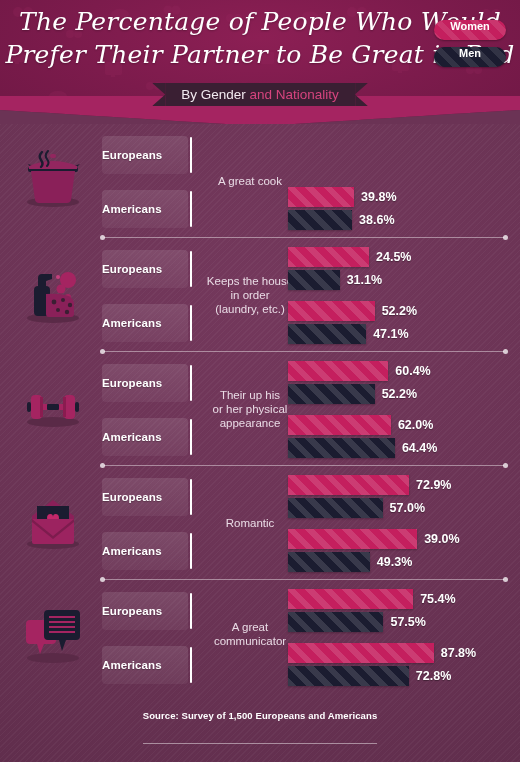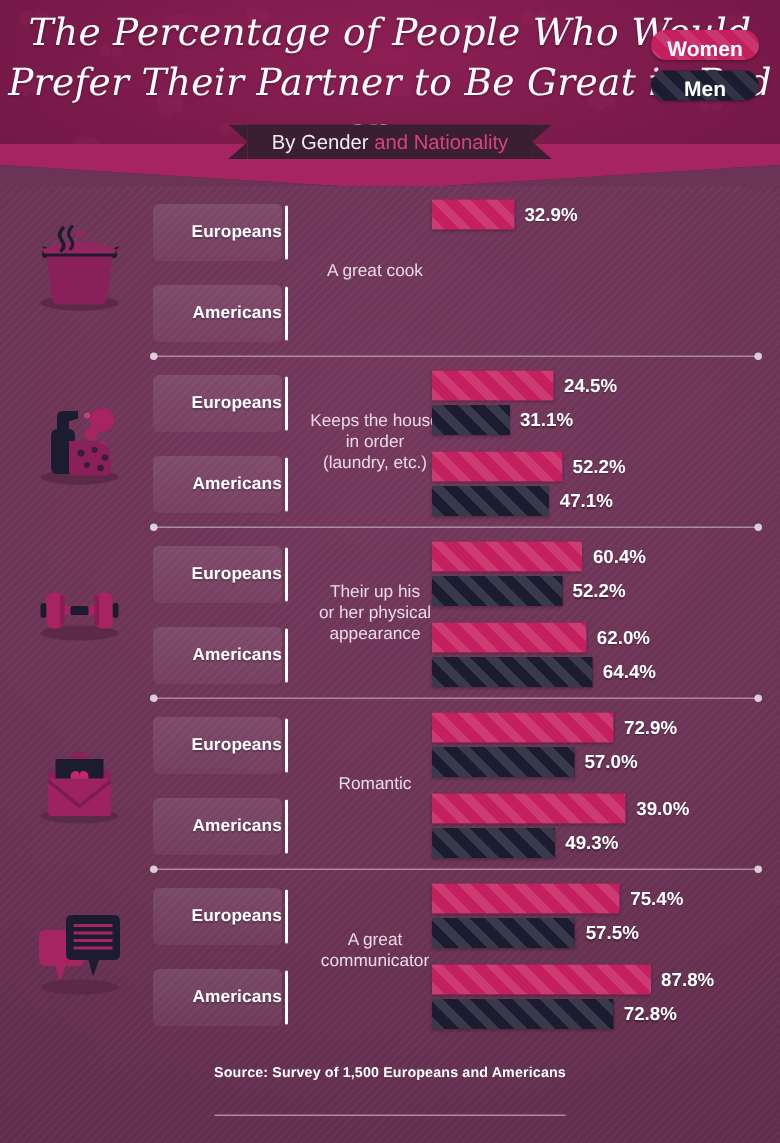--- a/index.html
+++ b/index.html
@@ -127,21 +127,21 @@
 
   
   .pill {
     position: absolute;
     left: 6px; top: 4px;
     width: 86px; height: 38px;
     background: linear-gradient(180deg, rgba(255,255,255,0.11), rgba(255,255,255,0.05));
     border-radius: 4px;
     display: flex;
     align-items: center;
-    justify-content: flex-end;
+    justify-content: flex-start;
   }
   .pill span {
     color: #ffffff;
     font-size: 11.5px;
     font-weight: bold;
     letter-spacing: 0.1px;
     text-shadow: 0 1px 1px rgba(0,0,0,0.25);
   }
   .pill::after {
     content: "";
@@ -239,24 +239,24 @@
     z-index: 6;
     display: flex;
     flex-direction: column;
     gap: 7px;
     align-items: flex-end;
   }
   .legend-pill {
     width: 72px; height: 20px;
     border-radius: 10px;
     display: flex;
-    align-items: flex-end;
+    align-items: flex-start;
     justify-content: center;
     color: #fff;
-    font-size: 14px;
+    font-size: 11px;
     font-weight: bold;
     position: relative;
     overflow: hidden;
     box-shadow: 0 1px 2px rgba(0,0,0,0.3);
   }
   .legend-pill::after {
     content: "";
     position: absolute; inset: 0;
     background: repeating-linear-gradient(45deg,
       rgba(255,255,255,0.10) 0px,
@@ -375,30 +375,36 @@
     <div class="rows">
       <div class="caption">
         <div>A great cook</div>
       </div>
 
       <div class="row r1">
         <div class="pill">
           <span>Europeans</span>
         </div>
         <div class="bar-area">
-          <div class="bar-row b1">
-            <div class="bar women" style="width: 54.614px;"></div>
-            <div class="bar-val">32.9%</div>
-          </div>
         </div>
       </div>
 
       <div class="row r2">
         <div class="pill">
           <span>Americans</span>
+        </div>
+        <div class="bar-area">
+          <div class="bar-row b1">
+            <div class="bar women" style="width: 66.068px;"></div>
+            <div class="bar-val">39.8%</div>
+          </div>
+          <div class="bar-row b2">
+            <div class="bar men" style="width: 64.076px;"></div>
+            <div class="bar-val">38.6%</div>
+          </div>
         </div>
       </div>
     </div>
 
     <div class="divider">
       <div class="dot l"></div>
       <div class="line"></div>
       <div class="dot r"></div>
     </div>
   </div>

